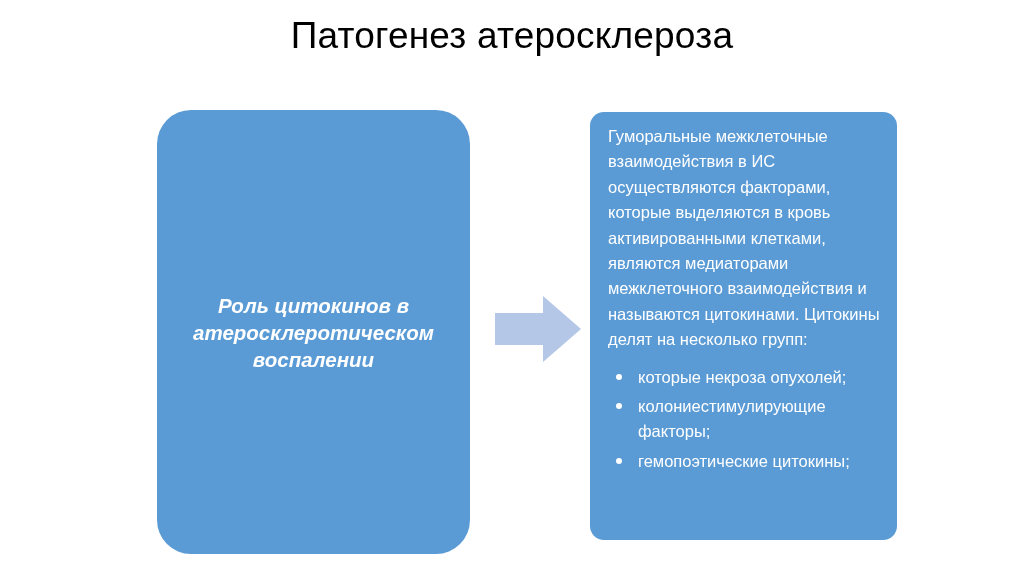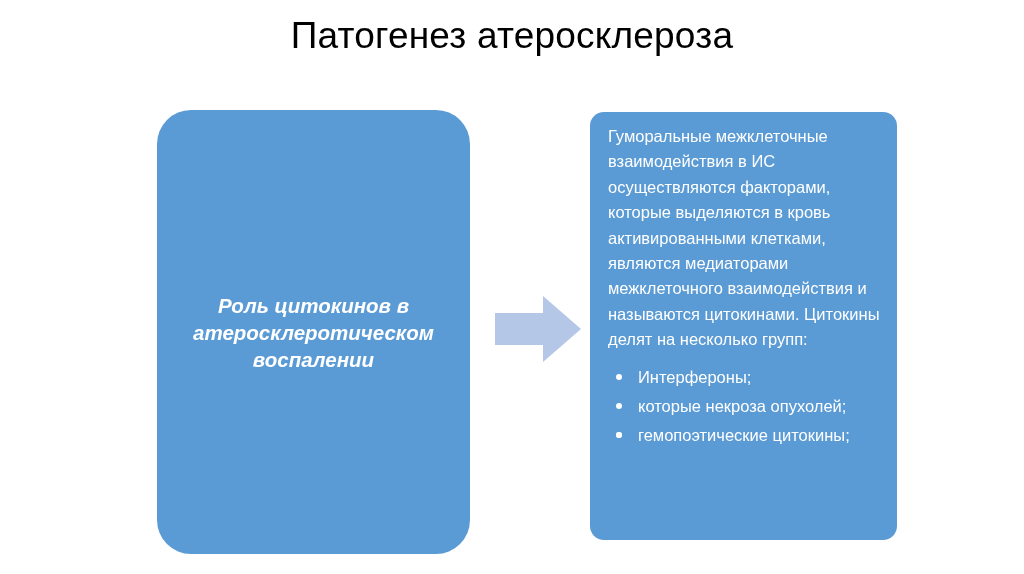--- a/index.html
+++ b/index.html
@@ -139,28 +139,25 @@
     <svg width="86" height="66" viewBox="0 0 86 66" xmlns="http://www.w3.org/2000/svg">
       <polygon points="0,17 48,17 48,0 86,33 48,66 48,49 0,49" fill="#B4C7E7"></polygon>
     </svg>
   </div>
 
   <div id="right-box">
     <p id="right-paragraph">Гуморальные межклеточные взаимодействия в ИС осуществляются факторами, которые выделяются в кровь активированными клетками, являются медиаторами межклеточного взаимодействия и называются цитокинами. Цитокины делят на несколько групп:</p>
     <ul id="right-list">
       <li>
         <span class="bullet-dot"></span>
-        <span>Интерфероны;</span>
-      </li>
-      <li>
-        <span class="bullet-dot"></span>
         <span>которые некроза опухолей;</span>
       </li>
       <li>
         <span class="bullet-dot"></span>
+        <span>колониестимулирующие факторы;</span>
       </li>
       <li>
         <span class="bullet-dot"></span>
         <span>гемопоэтические цитокины;</span>
       </li>
     </ul>
   </div>
 
 
 </div>

